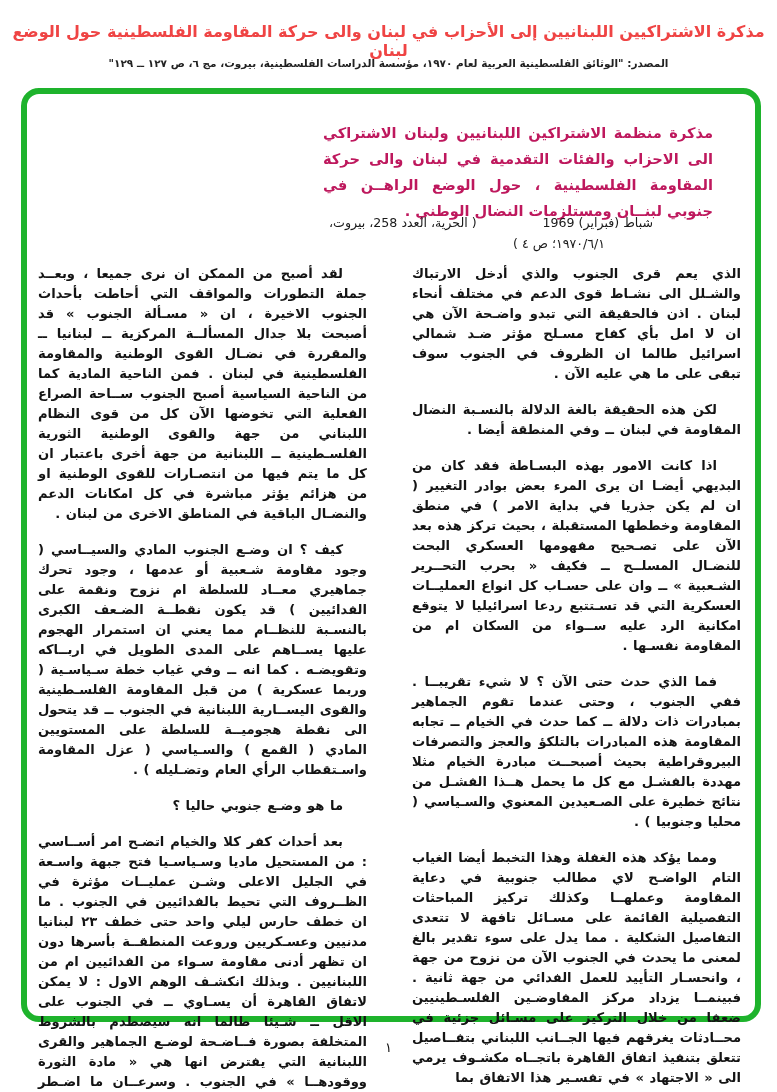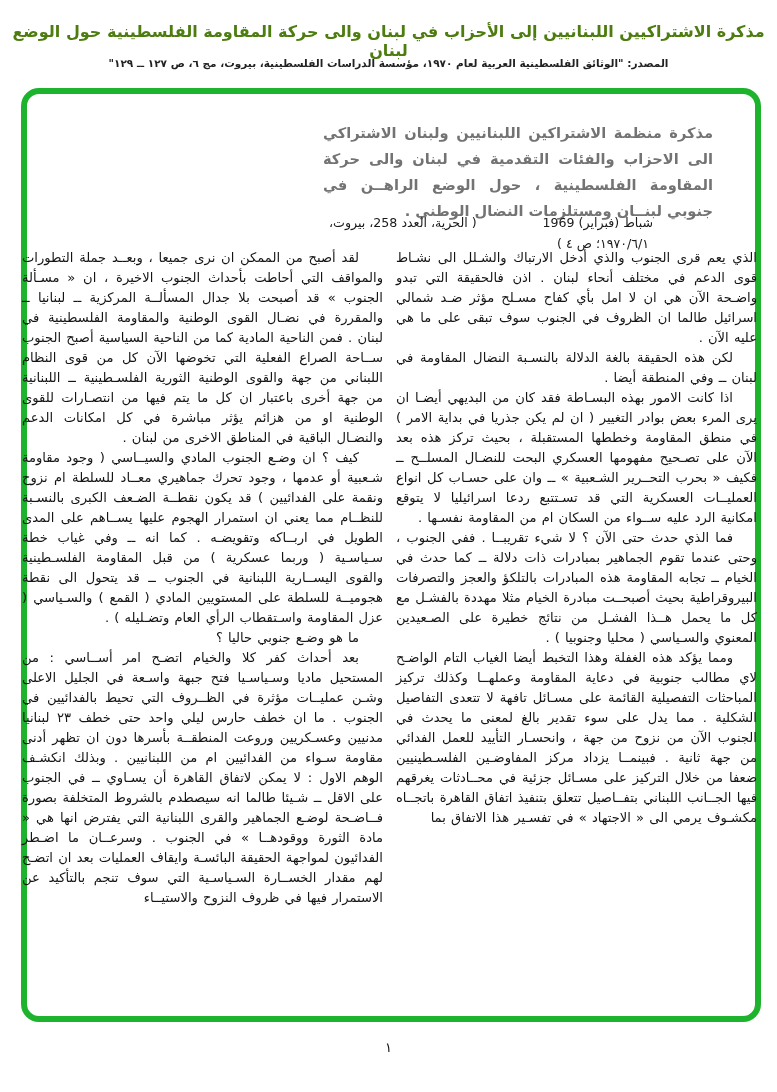--- a/index.html
+++ b/index.html
@@ -7,65 +7,65 @@
     position:relative;
     width:777px;height:1092px;
     background:#ffffff;
     font-family:"DejaVu Sans", sans-serif;
     color:#161616;
     overflow:hidden;
   }
   .doc-title{
     position:absolute;top:22px;left:0;width:777px;
     text-align:center;direction:rtl;
-    font-size:16px;font-weight:bold;color:#4d7c0f;
+    font-size:16px;font-weight:bold;color:#ef4444;
     letter-spacing:0;
   }
   .doc-source{
     position:absolute;top:57px;left:0;width:777px;
     text-align:center;direction:rtl;
     font-size:10.5px;font-weight:bold;color:#222;
   }
   .memo-box{
     position:absolute;left:21px;top:88px;
     width:740px;height:934px;
     box-sizing:border-box;
     border:6px solid #1eb32c;
     border-radius:18px;
     background:#ffffff;
   }
   .memo-heading{
     position:absolute;top:120px;right:64px;width:390px;
     direction:rtl;text-align:justify;
     font-size:14.6px;font-weight:bold;line-height:26px;
-    color:#737373;
+    color:#be185d;
   }
   .memo-date{
     position:absolute;top:212px;right:64px;width:390px;
     direction:rtl;font-size:12.6px;line-height:21px;color:#1a1a1a;
   }
   .memo-date .line1{
     display:flex;flex-direction:row;justify-content:space-between;
     direction:rtl;padding-right:60px;padding-left:6px;
   }
   .memo-date .line2{
-    direction:rtl;text-align:right;margin-right:64px;
+    direction:rtl;text-align:right;margin-right:108px;
   }
   .columns{
     position:absolute;top:248px;left:22px;width:735px;
     display:flex;flex-direction:row-reverse;gap:13px;
     direction:rtl;
   }
   .col{
     flex:1 1 0;
     direction:rtl;text-align:justify;
     font-size:13.1px;line-height:20px;color:#141414;
     word-spacing:1px;
   }
-  .col p{margin:0;padding:0;text-indent:24px;}
+  .col p{margin:16px;padding:0;text-indent:24px;font-weight:bold;}
   .col p.no-indent{text-indent:0;}
   .page-number{
     position:absolute;top:1040px;left:0;width:777px;
     text-align:center;font-size:13px;color:#111;
   }
 </style>
 </head>
 <body>
 
 <div class="page">

